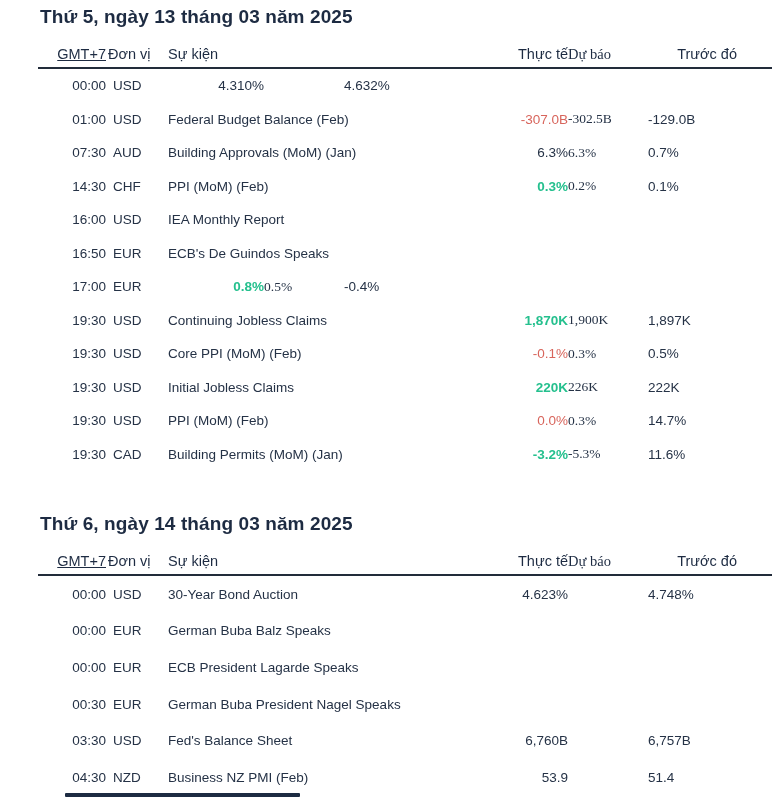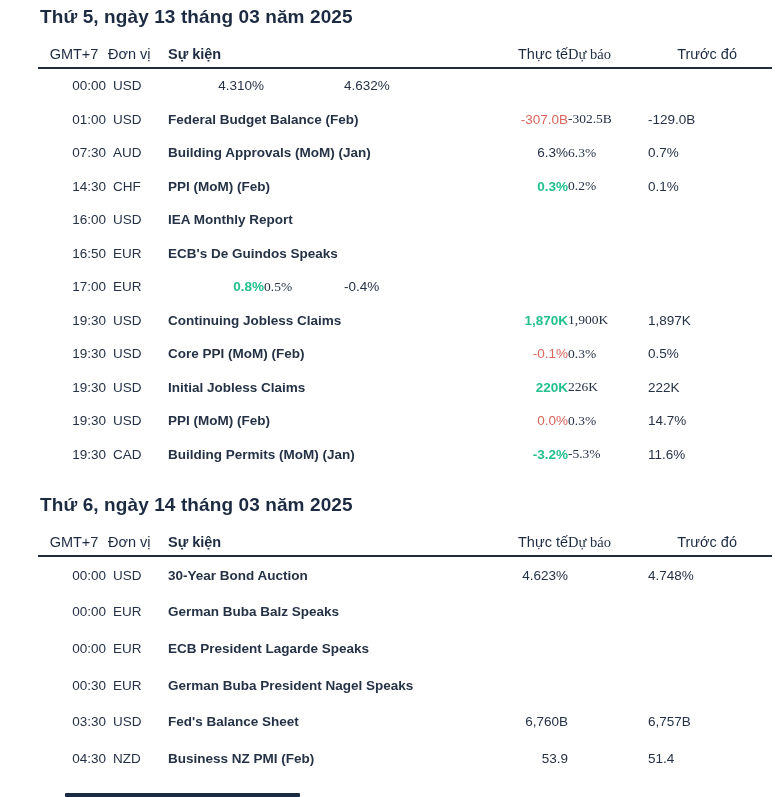--- a/index.html
+++ b/index.html
@@ -7,32 +7,32 @@
     --title:#1d2b42;
     --positive:#25c08e;
     --negative:#d8655c;
     --line:#222c3a;
   }
   html,body{margin:0;padding:0;background:#ffffff;}
   body{font-family:"Liberation Sans","DejaVu Sans",sans-serif;color:var(--text);}
   .calendar{position:relative;width:776px;height:797px;overflow:hidden;background:#ffffff;}
   .section{padding-left:38px;padding-right:4px;box-sizing:border-box;}
   .section[data-idx="0"]{padding-top:5px;}
-  .section[data-idx="1"]{margin-top:22px;}
+  .section[data-idx="1"]{margin-top:41px;}
   .section-title{font-size:19px;font-weight:600;color:var(--title);line-height:23px;margin:0 0 13px 2px;letter-spacing:.1px;}
   .t-head{display:flex;align-items:center;height:26px;border-bottom:2px solid var(--line);font-size:14.5px;color:var(--title);}
   .t-row{display:flex;align-items:center;font-size:13.5px;}
   .section[data-idx="0"] .t-row{height:33.5px;}
   .section[data-idx="1"] .t-row{height:36.6px;}
   .cell{box-sizing:border-box;white-space:nowrap;overflow:hidden;}
   .c-time{width:68px;text-align:right;}
-  .h-time{width:68px;text-align:center;padding-left:4px;}
+  .h-time{width:68px;text-align:right;padding-left:4px;text-decoration:underline;}
   .c-cur{width:62px;padding-left:7px;}
   .h-cur{width:62px;padding-left:2px;}
-  .c-event{flex:1;text-align:left;font-weight:bold;}
+  .c-event{flex:1;text-align:left;}
   .c-actual{width:96px;text-align:right;}
   .c-forecast{width:80px;text-align:left;font-family:Liberation Serif, serif;}
   .c-prev{width:124px;padding-right:52px;}
   .h-prev{width:124px;text-align:right;padding-right:35px;}
   .c-actual.better{color:var(--positive);font-weight:700;}
   .c-actual.worse{color:var(--negative);}
   .clipped-bar{position:absolute;left:65px;top:793px;width:235px;height:4px;background:var(--title);border-radius:1px;}
 </style>
 </head>
 <body>

